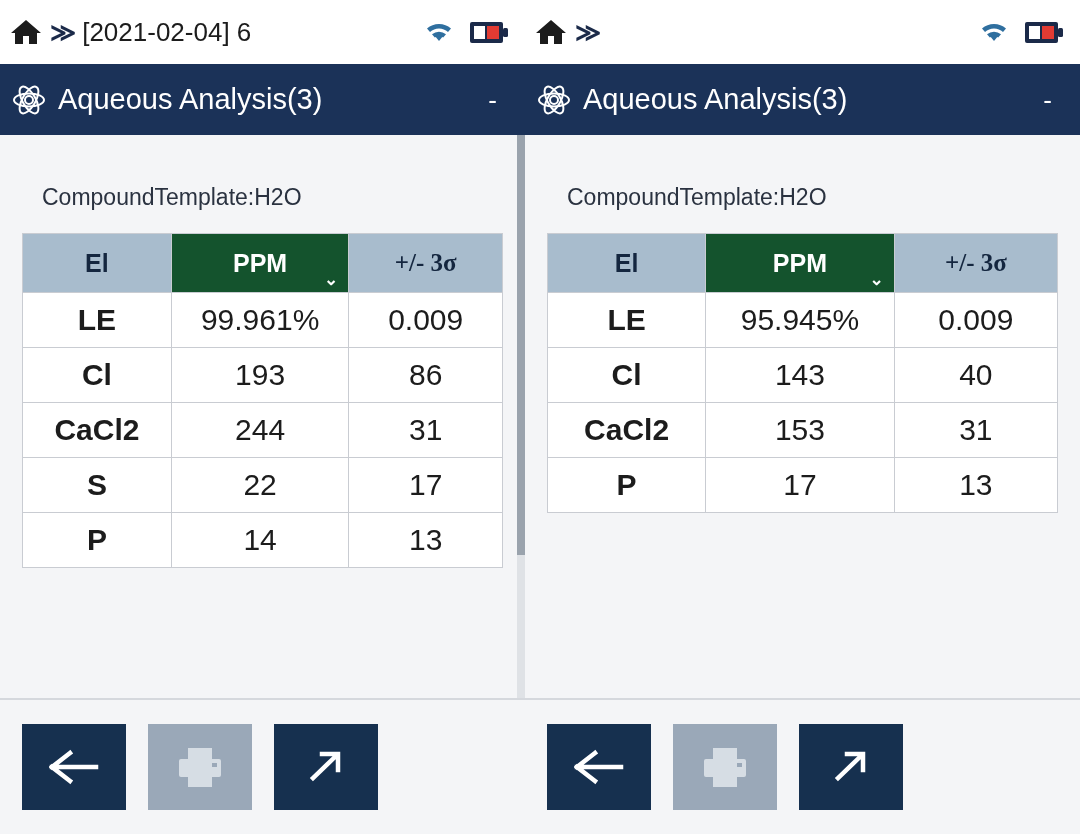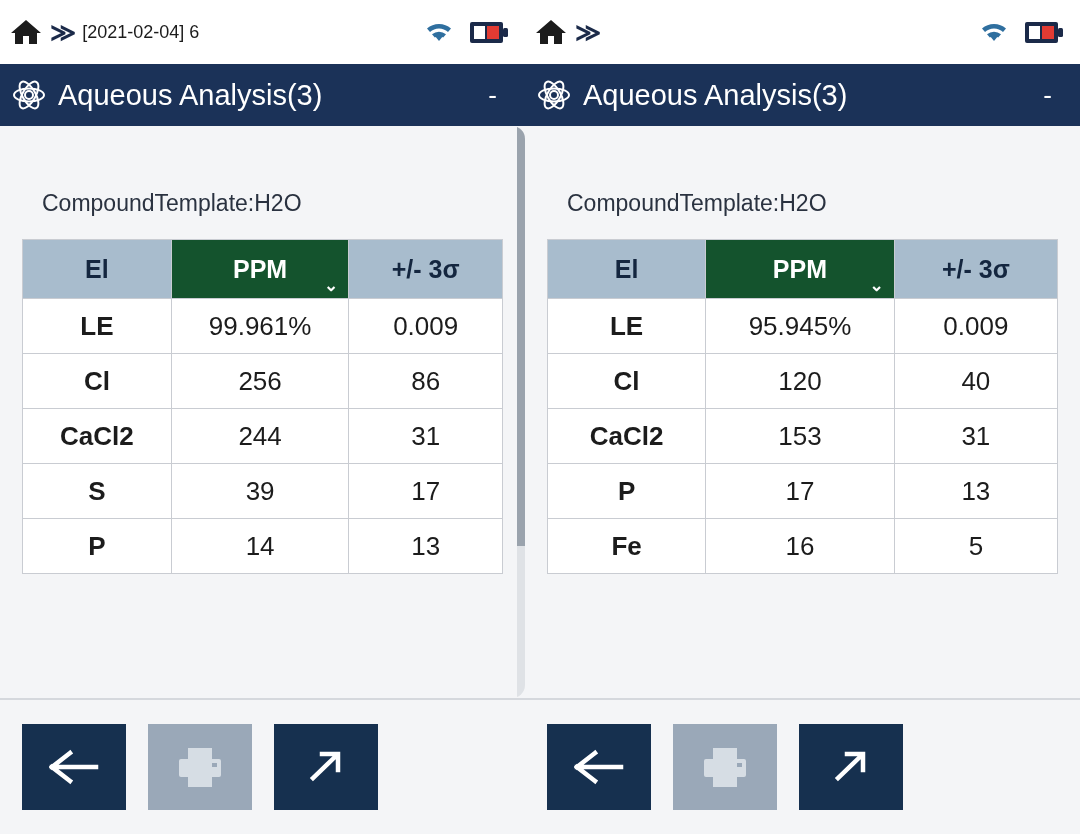--- a/index.html
+++ b/index.html
@@ -58,37 +58,37 @@
     display: block;
   }
   .chev {
     font-size: 25px;
     color: #1b2a49;
     font-weight: 700;
     letter-spacing: -2px;
     line-height: 1;
   }
   .sb-title {
-    font-size: 18px;
+    font-size: 26px;
     color: #1c1c1c;
     letter-spacing: 0px;
     white-space: nowrap;
   }
   .sb-right {
     margin-left: auto;
     display: flex;
     align-items: center;
     gap: 14px;
   }
   .wifi-icon { width: 32px; height: 24px; display:block; }
   .batt-icon { width: 40px; height: 25px; display:block; }
 
   
   .titlebar {
-    height: 62px;
+    height: 71px;
     background: #1b3258;
     display: flex;
     align-items: center;
     padding: 0 18px 0 12px;
     box-sizing: border-box;
     flex: none;
   }
   .atom-icon { width: 34px; height: 34px; display:block; flex:none; }
   .title-text {
     color: #ffffff;
@@ -102,41 +102,40 @@
     font-size: 26px;
     line-height: 1;
     padding-right: 10px;
   }
 
   
   .content {
     position: relative;
     flex: 1 1 auto;
     background: #f4f5f7;
-    padding: 16px 22px;
+    padding: 1px 22px;
     box-sizing: border-box;
     overflow: hidden;
-    border-radius: 13px;
   }
   .template-line {
     font-size: 23px;
     color: #2a3240;
     padding: 48px 0 22px 20px;
     white-space: nowrap;
   }
   table.results {
     border-collapse: collapse;
     width: 100%;
     background: #ffffff;
     table-layout: fixed;
   }
   table.results th, table.results td {
     border: 1px solid #c9ccd2;
     text-align: center;
-    font-size: 26px;
+    font-size: 30px;
     color: #1c1c1c;
     height: 54px;
     padding: 0;
   }
   table.results th {
     background: #a8bccd;
     font-weight: 700;
     font-size: 25px;
     height: 58px;
     color: #14263f;
@@ -150,21 +149,21 @@
     position: absolute;
     right: 10px;
     bottom: 4px;
     font-size: 17px;
     color: #ffffff;
     line-height: 1;
   }
   table.results td.el { font-weight: 600; }
   .col-el { width: 31%; }
   .col-ppm { width: 37%; }
-  .col-sig { width: 32%; }
+  .col-sig { width: 32%; font-family: Liberation Serif, serif; }
 
   
   .scrollbar-track {
     position: absolute;
     top: 0;
     right: 0;
     width: 8px;
     height: 100%;
     background: #dfe2e6;
   }
@@ -274,31 +273,31 @@
           </tr>
         </thead>
         <tbody>
           <tr>
             <td class="el">LE</td>
             <td>99.961%</td>
             <td>0.009</td>
           </tr>
           <tr>
             <td class="el">Cl</td>
-            <td>256</td>
+            <td>193</td>
             <td>86</td>
           </tr>
           <tr>
             <td class="el">CaCl2</td>
             <td>244</td>
             <td>31</td>
           </tr>
           <tr>
             <td class="el">S</td>
-            <td>39</td>
+            <td>22</td>
             <td>17</td>
           </tr>
           <tr>
             <td class="el">P</td>
             <td>14</td>
             <td>13</td>
           </tr>
         </tbody>
       </table>
 
@@ -396,37 +395,32 @@
           </tr>
         </thead>
         <tbody>
           <tr>
             <td class="el">LE</td>
             <td>95.945%</td>
             <td>0.009</td>
           </tr>
           <tr>
             <td class="el">Cl</td>
-            <td>120</td>
+            <td>143</td>
             <td>40</td>
           </tr>
           <tr>
             <td class="el">CaCl2</td>
             <td>153</td>
             <td>31</td>
           </tr>
           <tr>
             <td class="el">P</td>
             <td>17</td>
             <td>13</td>
-          </tr>
-          <tr>
-            <td class="el">Fe</td>
-            <td>16</td>
-            <td>5</td>
           </tr>
         </tbody>
       </table>
     </div>
 
     <div class="bottombar">
       <div class="btn">
         <span>
           <svg width="56" height="42" viewBox="0 0 56 42">
             <path d="M6 21 L24 7 M6 21 L24 35 M6 21 L50 21" stroke="#ffffff" stroke-width="4.5" fill="none" stroke-linecap="square"></path>

